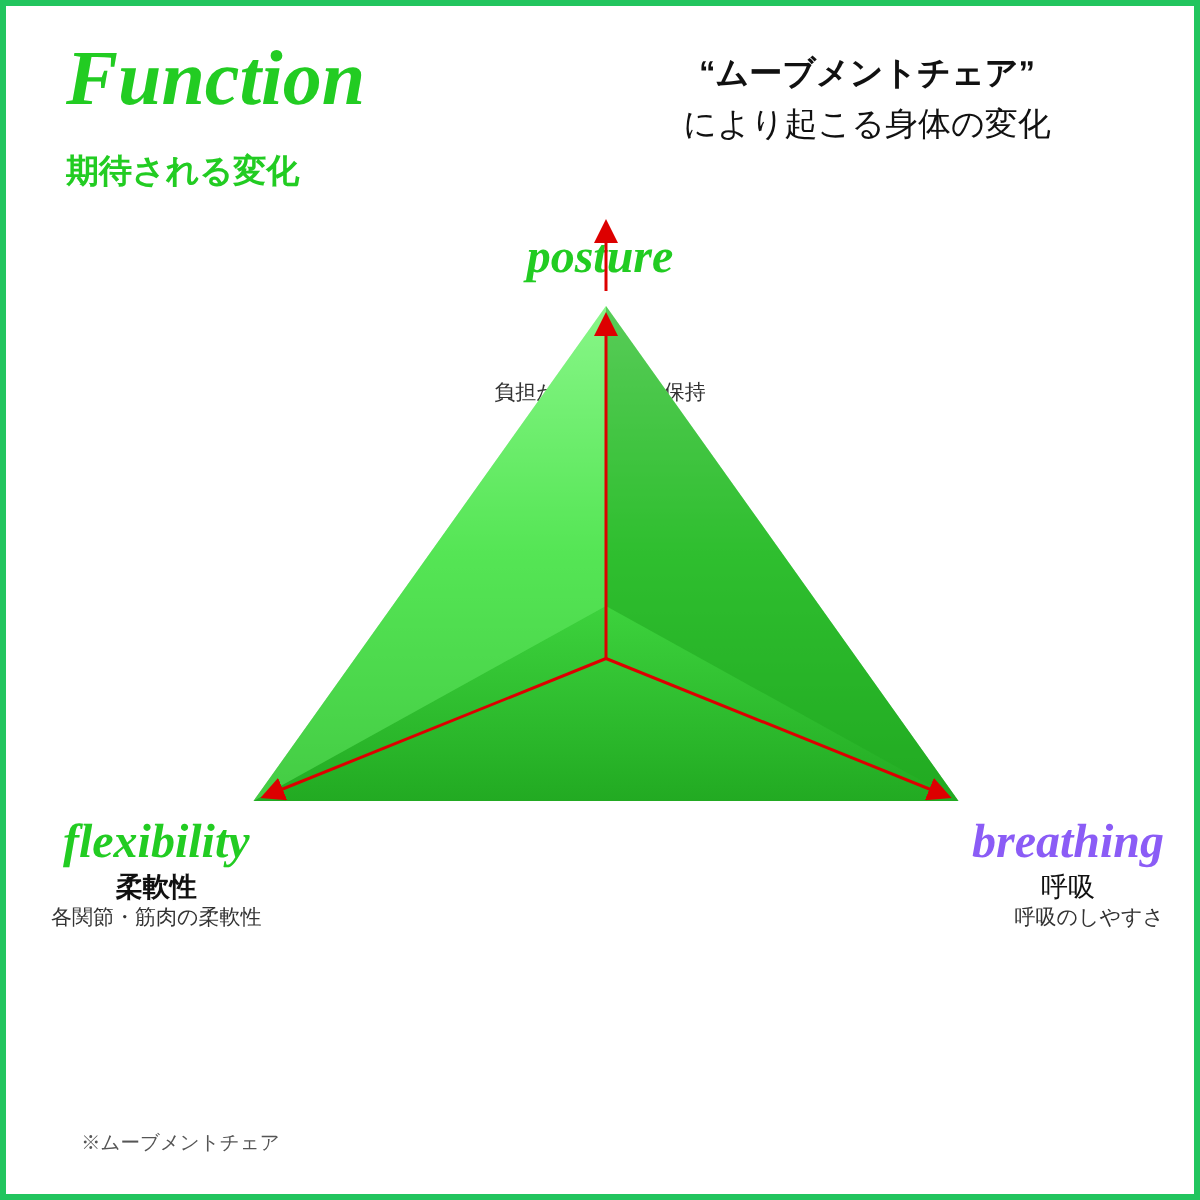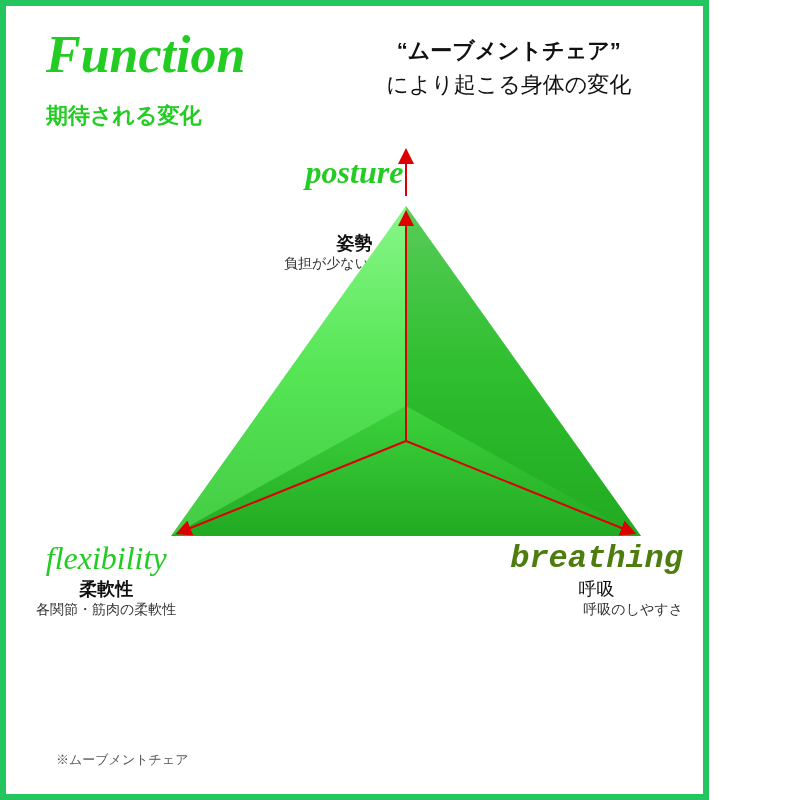--- a/index.html
+++ b/index.html
@@ -6,25 +6,25 @@
     body {
       width: 800px;
       height: 800px;
       background: #ffffff;
       font-family: 'Arial', sans-serif;
       overflow: hidden;
       position: relative;
     }
 
     #page-container {
-      width: 709px;
+      width: 800px;
       height: 800px;
       position: relative;
       background: white;
-      border: 6px solid #22c55e;
+      border: 4px solid #22c55e;
     }
 
     
     .header {
       position: absolute;
       top: 20px;
       left: 0;
       right: 0;
       display: flex;
       align-items: flex-start;
@@ -104,21 +104,21 @@
       bottom: 175px;
       left: 30px;
       text-align: center;
     }
 
     .label-flexibility .en {
       font-family: Georgia, serif;
       font-style: italic;
       font-size: 32px;
       color: #22cc22;
-      font-weight: normal;
+      font-weight: bold;
     }
 
     .label-flexibility .ja-bold {
       font-size: 18px;
       font-weight: bold;
       color: #111;
     }
 
     .label-flexibility .ja-desc {
       font-size: 14px;
@@ -126,24 +126,24 @@
     }
 
     .label-breathing {
       position: absolute;
       bottom: 175px;
       right: 20px;
       text-align: center;
     }
 
     .label-breathing .en {
-      font-family: Liberation Mono, monospace;
+      font-family: Liberation Serif, serif;
       font-style: italic;
       font-size: 32px;
-      color: #4d7c0f;
+      color: #8b5cf6;
       font-weight: bold;
     }
 
     .label-breathing .ja-bold {
       font-size: 18px;
       font-weight: normal;
       color: #111;
     }
 
     .label-breathing .ja-desc {

